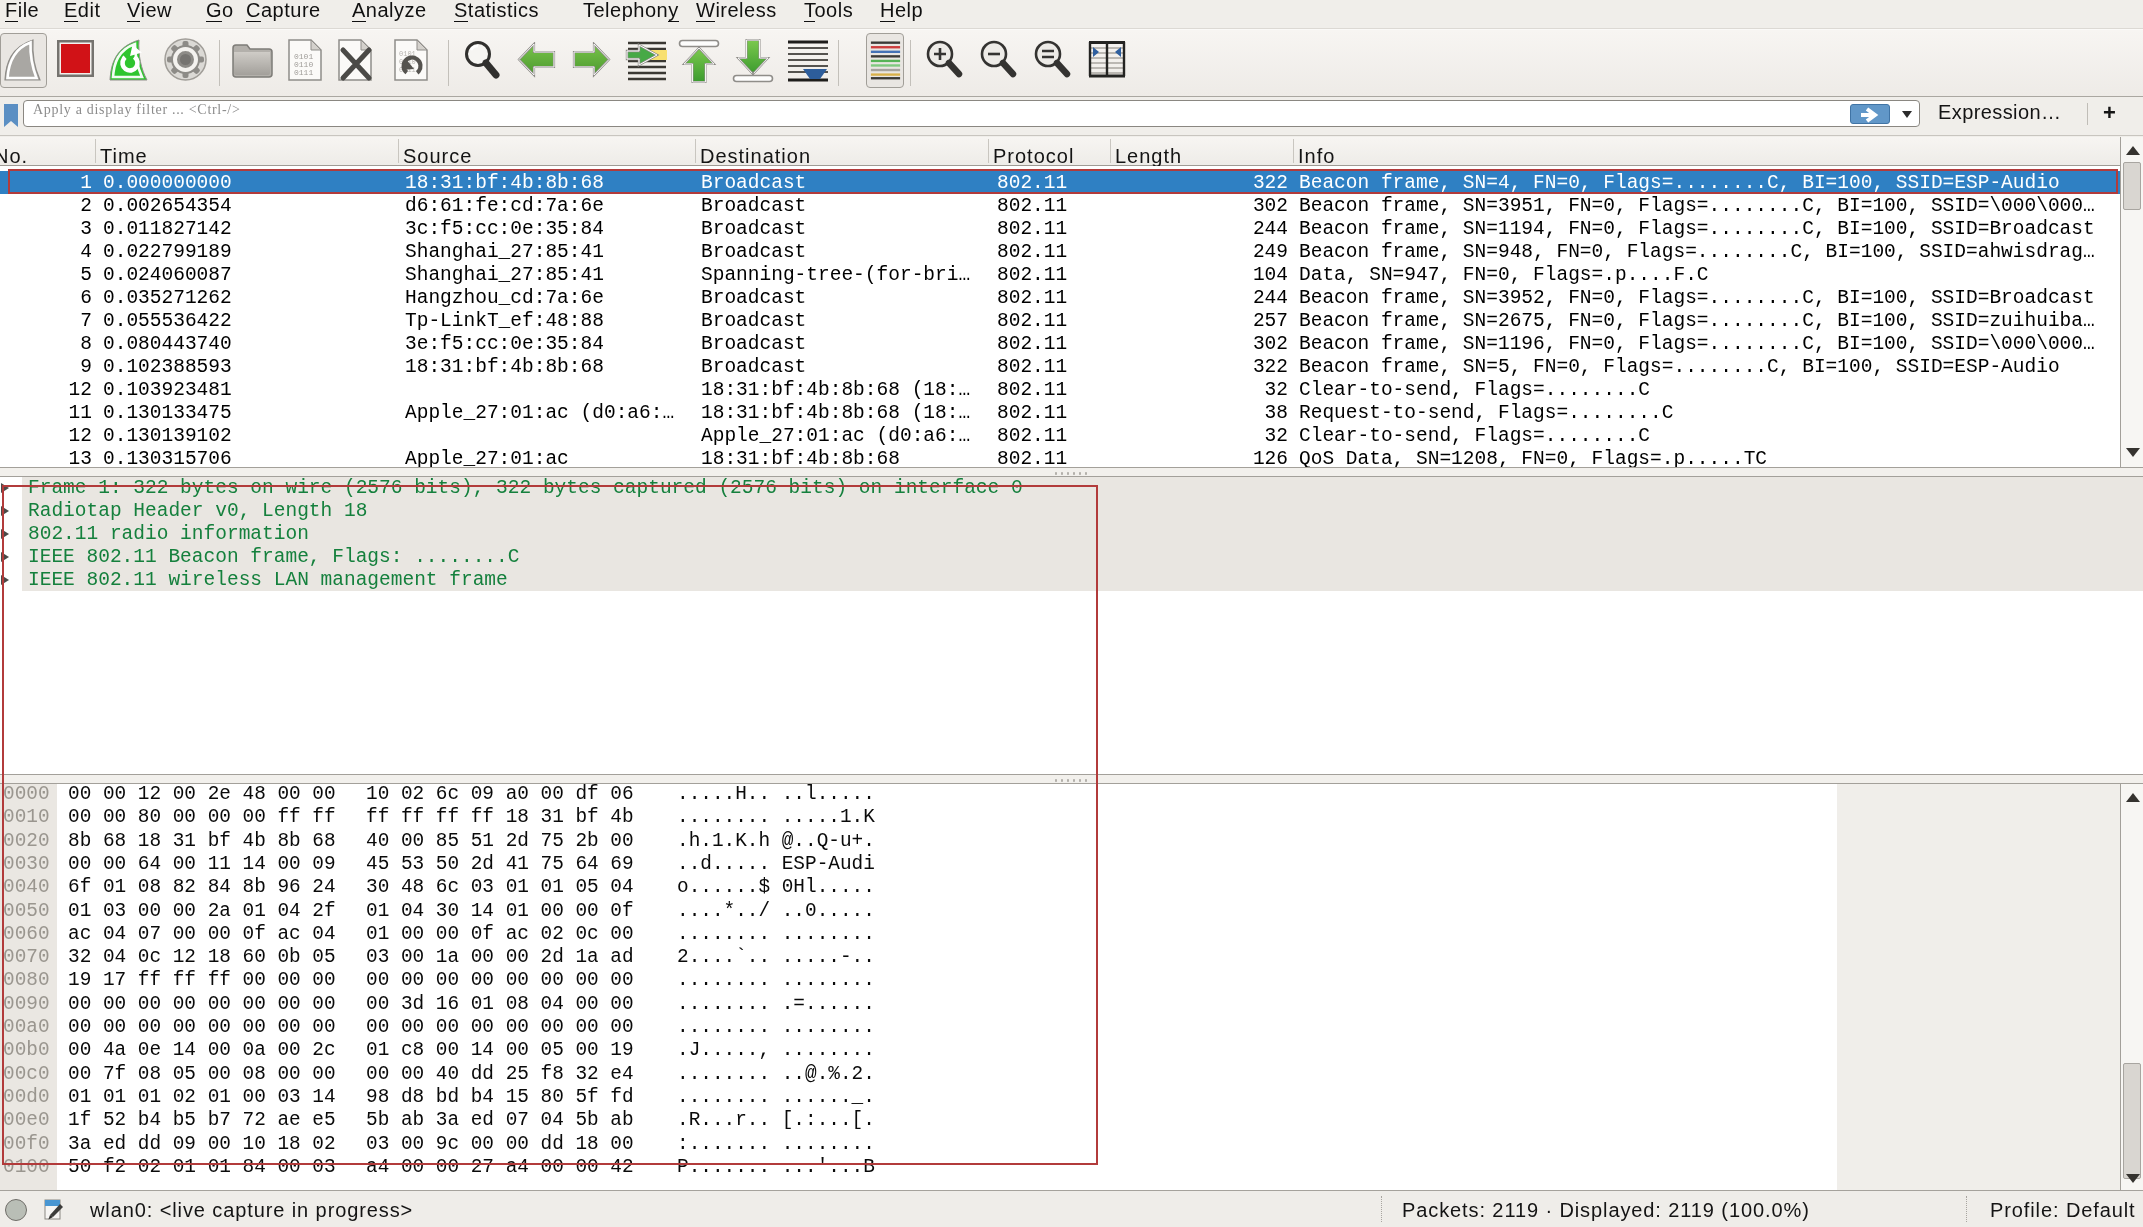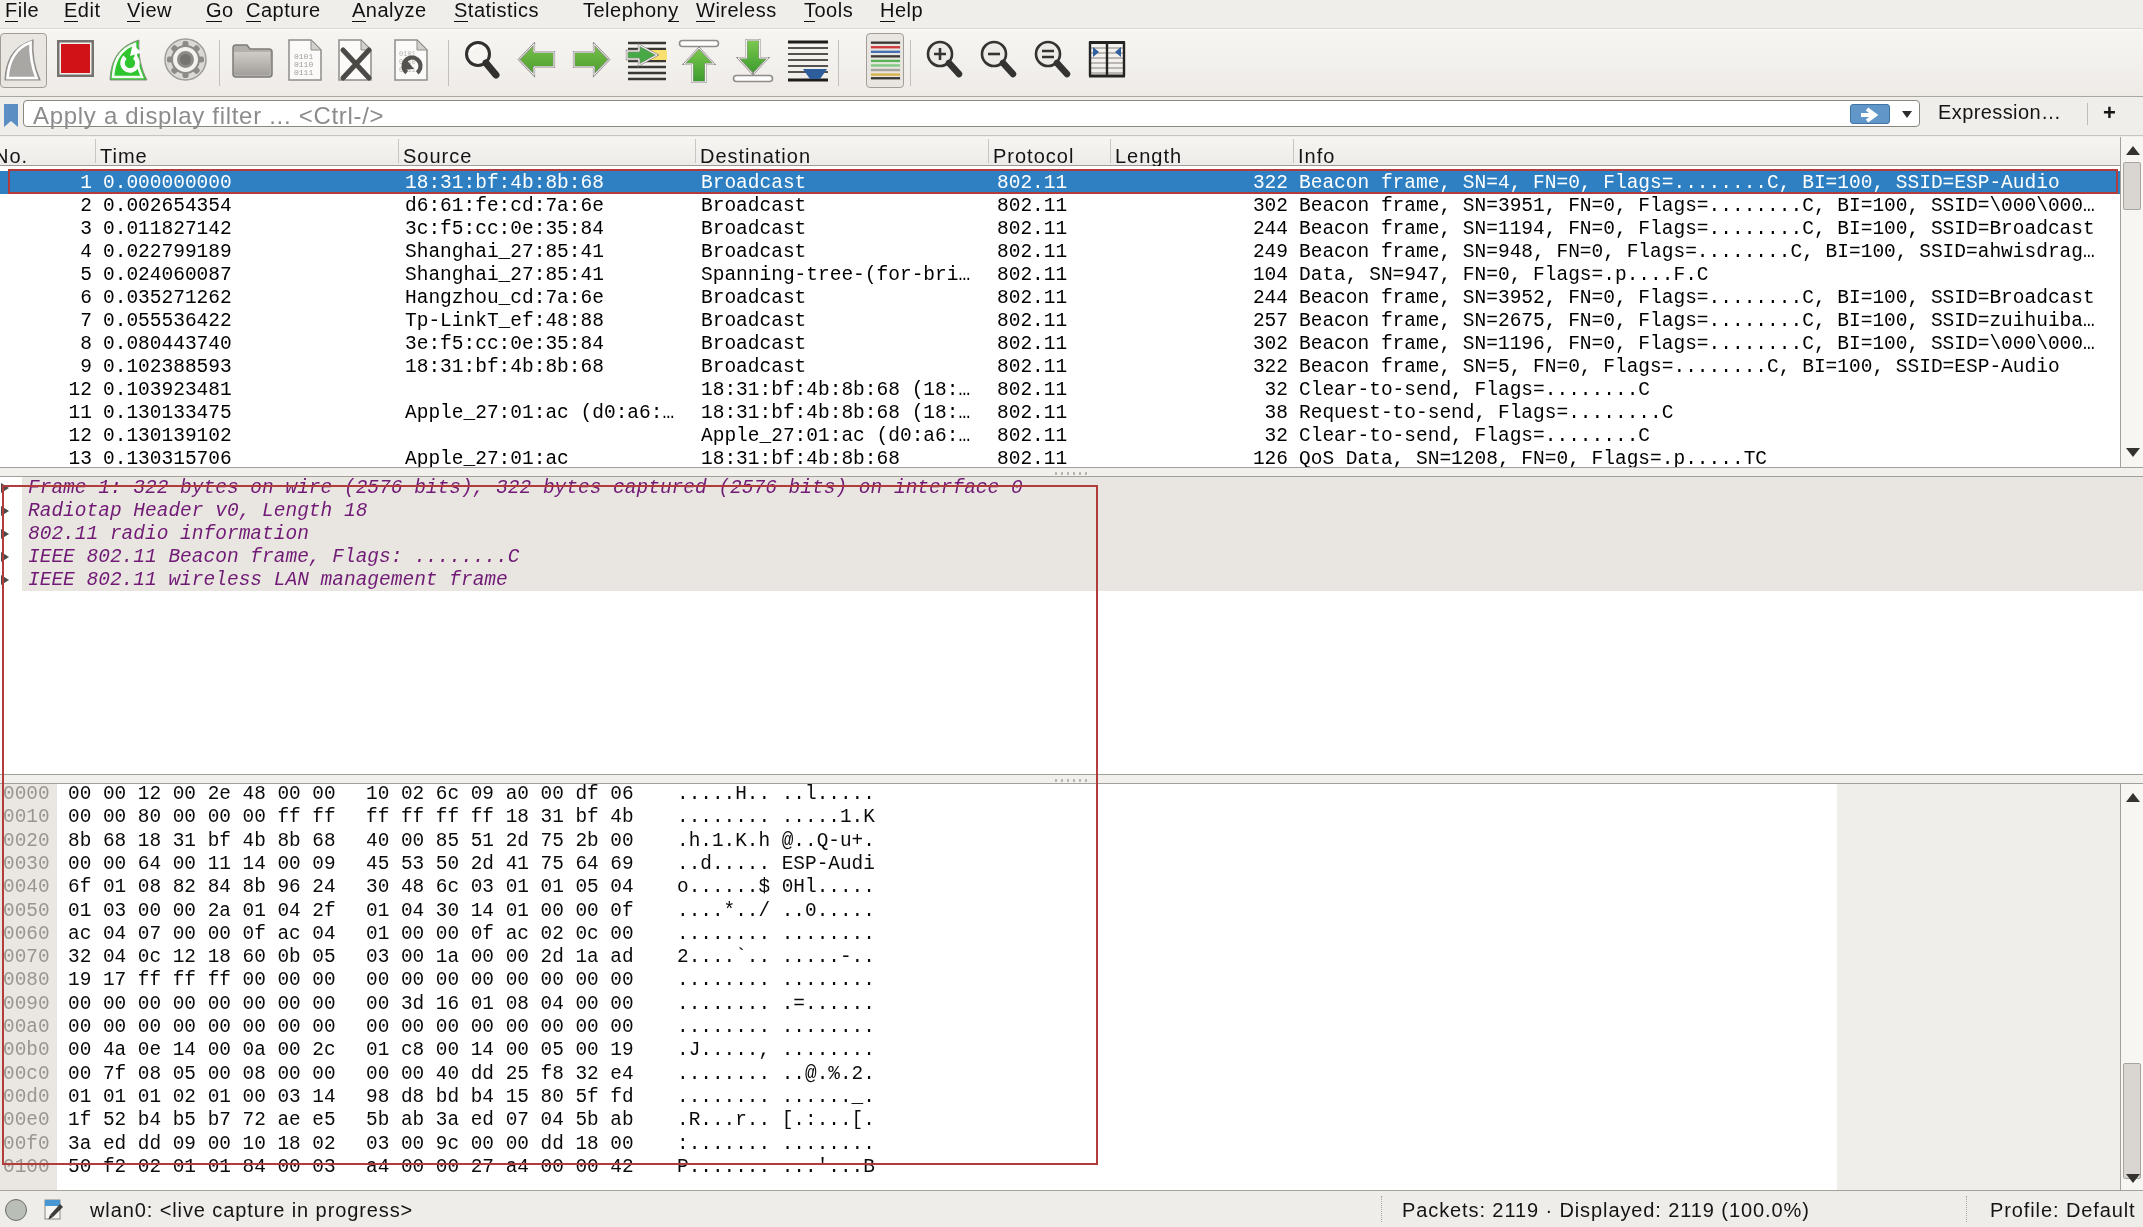--- a/index.html
+++ b/index.html
@@ -12,21 +12,21 @@
 #menubar .mi { position:absolute; top:-1px; font-size:20px; letter-spacing:0.5px; color:#101010; }
 #menubar .mi u { text-decoration:none; border-bottom:1.5px solid #101010; padding-bottom:0px; }
 
 #toolbar { position:absolute; left:0; top:29px; width:2143px; height:68px;
   background:linear-gradient(#f7f5f2, #eeebe7); border-top:1px solid #fbfaf8; border-bottom:1px solid #aaa7a1; }
 .tbsep { position:absolute; top:10px; width:1px; height:46px; background:#c3c0ba; }
 .tbtn { position:absolute; top:3px; width:47px; height:55px; background:#e9e6e2; border:1px solid #a19e98; border-radius:4px; }
 
 #filterbar { position:absolute; left:0; top:97px; width:2143px; height:39px; background:#f0eeea; border-bottom:1px solid #c8c5bf; }
 #finput { position:absolute; left:23px; top:3px; width:1897px; height:27px; background:#ffffff; border:1px solid #8a8781; border-radius:4px; }
-#fph { position:absolute; left:9px; top:1px; font-size:24px; letter-spacing:0.7px; color:#8c8c8c; }
+#fph { position:absolute; left:9px; top:1px; font-size:14px; letter-spacing:0.7px; color:#8c8c8c;font-family:Liberation Serif, serif; }
 #fexpr { position:absolute; left:1938px; top:4px; font-size:20px; letter-spacing:0.4px; color:#141414; }
 #fplus { position:absolute; left:2103px; top:3px; font-size:22px; font-weight:bold; color:#141414; }
 #fsep  { position:absolute; left:2087px; top:6px; width:1px; height:22px; background:#c0bdb7; }
 
 #phead { position:absolute; left:0; top:137px; width:2143px; height:29px;
   background:linear-gradient(#f7f5f2,#eeece8); border-bottom:1px solid #9e9b95; }
 #phead .hc { position:absolute; top:8px; font-size:20px; letter-spacing:1px; color:#141414; }
 #phead .hsep { position:absolute; top:2px; width:1px; height:24px; background:#c9c6c0; }
 #plist { position:absolute; left:0; top:166px; width:2143px; height:301px; background:#ffffff; }
 .prow { position:absolute; left:0; width:2120px; height:23px; font-size:19.5px; white-space:pre; }
@@ -34,21 +34,21 @@
 .c-no { width:92px; text-align:right; }
 .c-len { width:90px; text-align:right; }
 #plist .sel { background:#2f80c3; color:#ffffff; }
 
 .split { position:absolute; left:0; width:2143px; height:10px; background:#f2f0ec; border-top:1px solid #a3a09a; border-bottom:1px solid #a3a09a; }
 .dots { position:absolute; left:1053px; top:4px; width:36px; height:3px;
   background-image:radial-gradient(circle, #b3b0aa 1.1px, transparent 1.2px); background-size:6px 3px; }
 
 #details { position:absolute; left:0; top:477px; width:2143px; height:297px; background:#ffffff; }
 #dgray { position:absolute; left:22px; top:0; width:2121px; height:114px; background:#e9e6e1; }
-.drow { position:absolute; left:28px; font-size:19.5px; white-space:pre; color:#701a75;font-style:italic; }
+.drow { position:absolute; left:28px; font-size:19.5px; white-space:pre; color:#15803d; }
 .dtri { position:absolute; left:1px; width:0; height:0; border-left:8px solid #4a4a48; border-top:5.5px solid transparent; border-bottom:5.5px solid transparent; }
 
 #hex { position:absolute; left:0; top:784px; width:1837px; height:406px; background:#ffffff; }
 #hstrip { position:absolute; left:0; top:0; width:57px; height:406px; background:#eae7e2; }
 .hrow { position:absolute; left:0; width:2120px; height:23px; font-size:19.4px; white-space:pre; }
 .hoff { position:absolute; left:3px; color:#9a968f; }
 .hx1 { position:absolute; left:68px; color:#0a0a0a; }
 .hx2 { position:absolute; left:366px; color:#0a0a0a; }
 .hasc { position:absolute; left:677px; color:#0a0a0a; }
 

